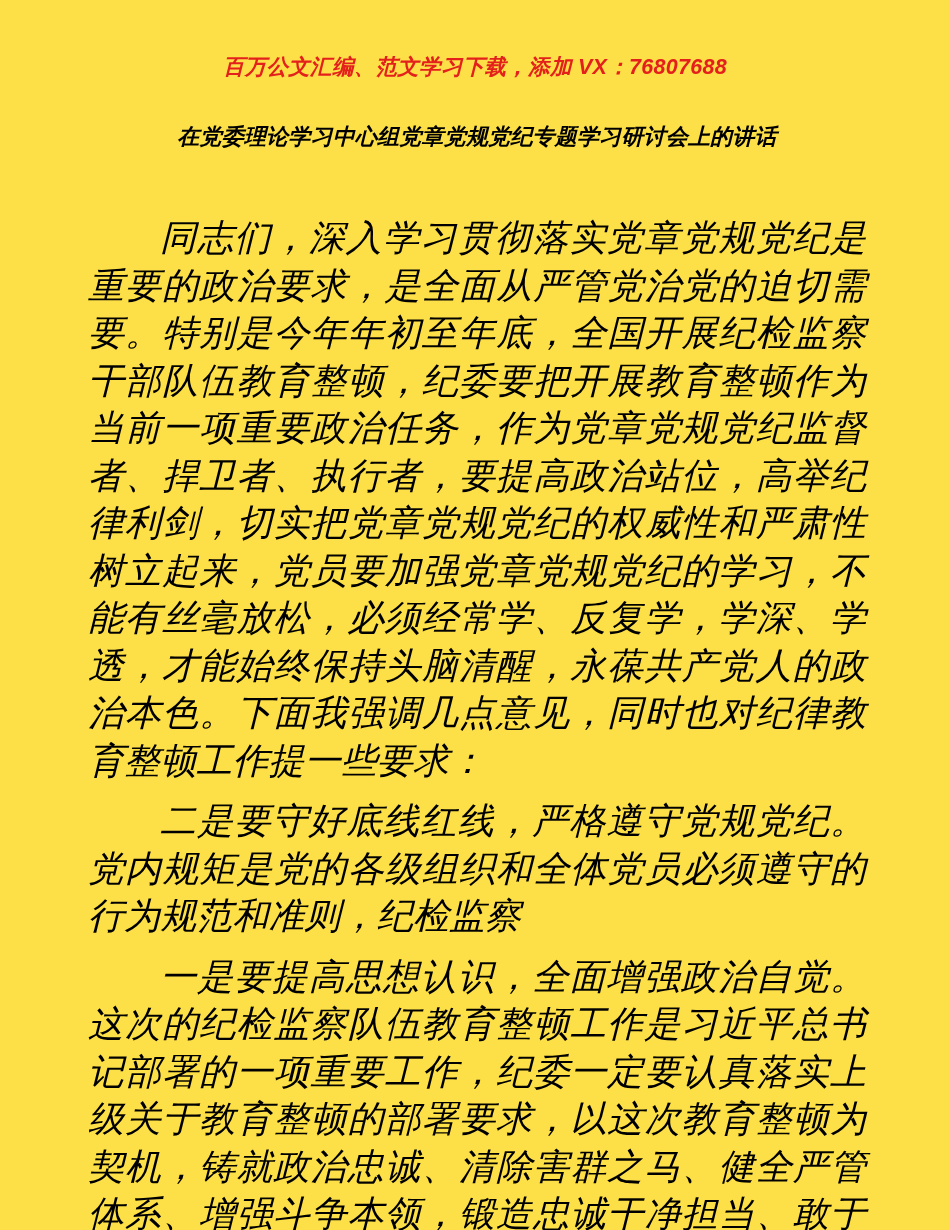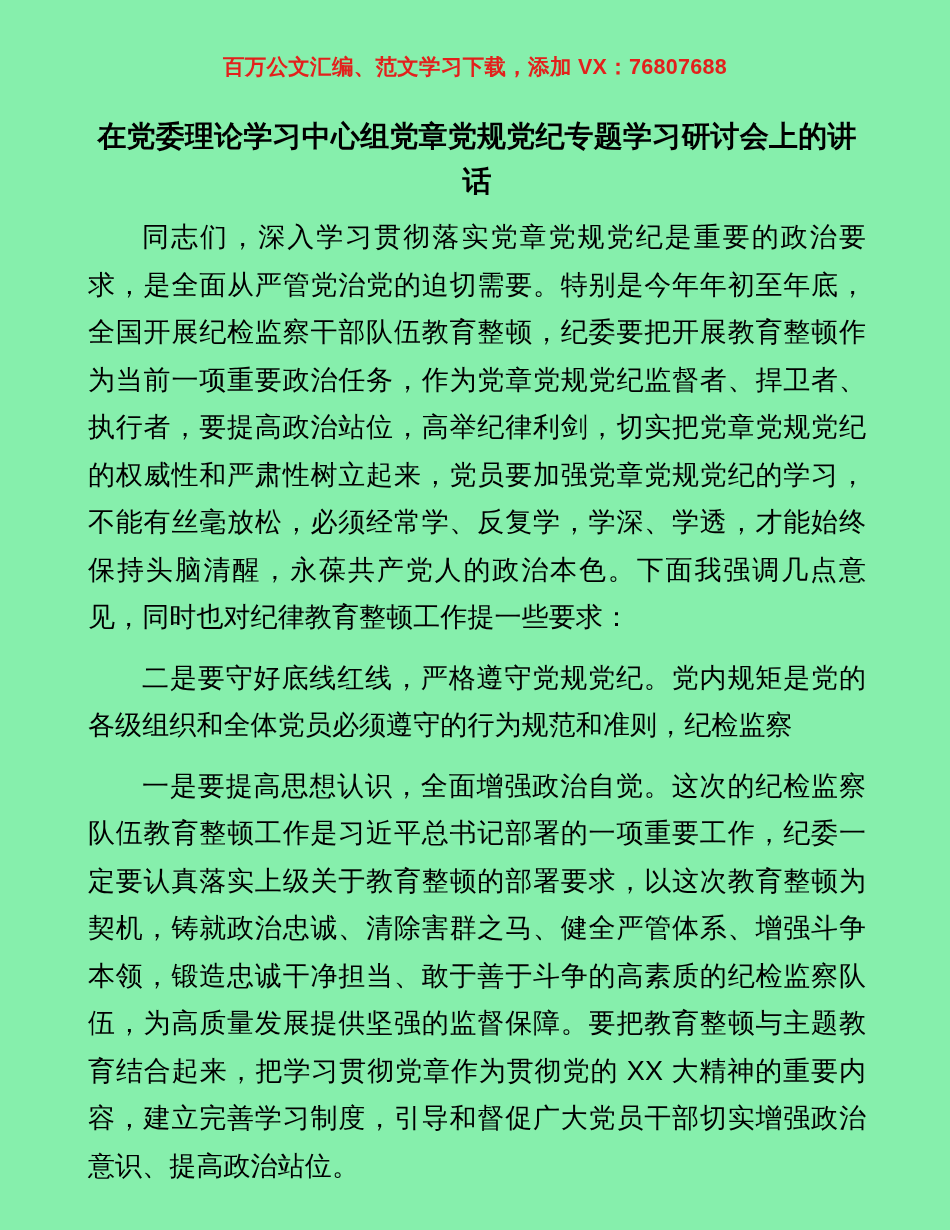--- a/index.html
+++ b/index.html
@@ -4,59 +4,60 @@
 <style>
   html, body {
     margin: 0;
     padding: 0;
     background: #ffffff;
   }
   .page {
     position: relative;
     width: 950px;
     height: 1230px;
-    background: #86efac;
+    background: #fde047;
     overflow: hidden;
     box-sizing: border-box;
     font-family: "Liberation Sans", "DejaVu Sans", sans-serif;
+    font-style: italic;
   }
   .promo-banner {
     position: absolute;
     top: 52px;
     left: 0;
     width: 950px;
     text-align: center;
     color: #e3201c;
     font-size: 21.5px;
     font-weight: 700;
     letter-spacing: 0.3px;
     white-space: nowrap;
     font-family: "Liberation Sans", "DejaVu Sans", sans-serif;
   }
   .doc-title {
     position: absolute;
     top: 114px;
     left: 88px;
     width: 778px;
     text-align: center;
-    font-size: 29px;
+    font-size: 22px;
     font-weight: 700;
     line-height: 45px;
     color: #000000;
     letter-spacing: 0.2px;
     font-family: "Liberation Sans", "DejaVu Sans", sans-serif;
   }
   .body-block {
     position: absolute;
     top: 214px;
     left: 88px;
     width: 778px;
   }
   .para {
-    font-size: 27px;
+    font-size: 36px;
     line-height: 47.5px;
     color: #000000;
     text-align: justify;
     text-justify: inter-character;
     text-indent: 2em;
     margin: 0 0 13px 0;
     letter-spacing: 0.1px;
     font-family: "Liberation Sans", "DejaVu Sans", sans-serif;
   }
   .para:last-child {

